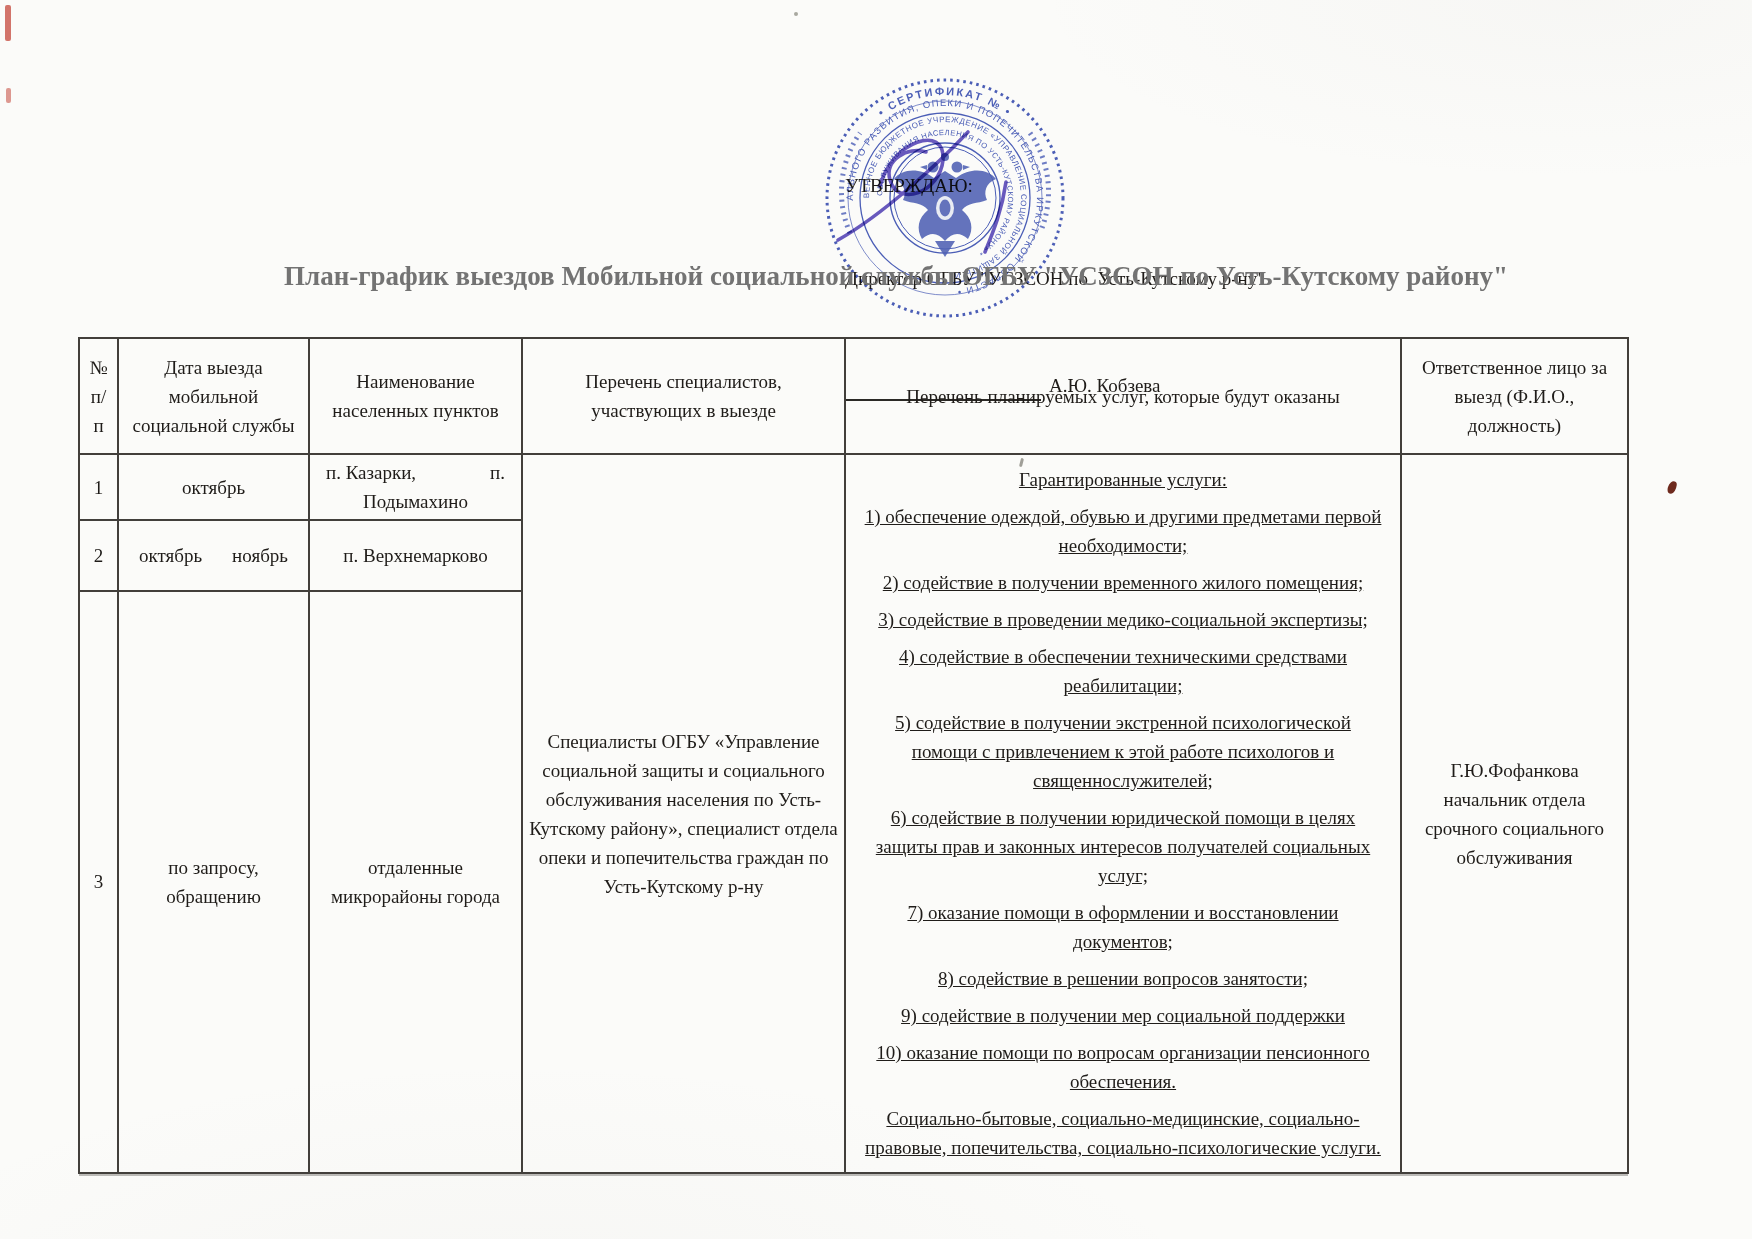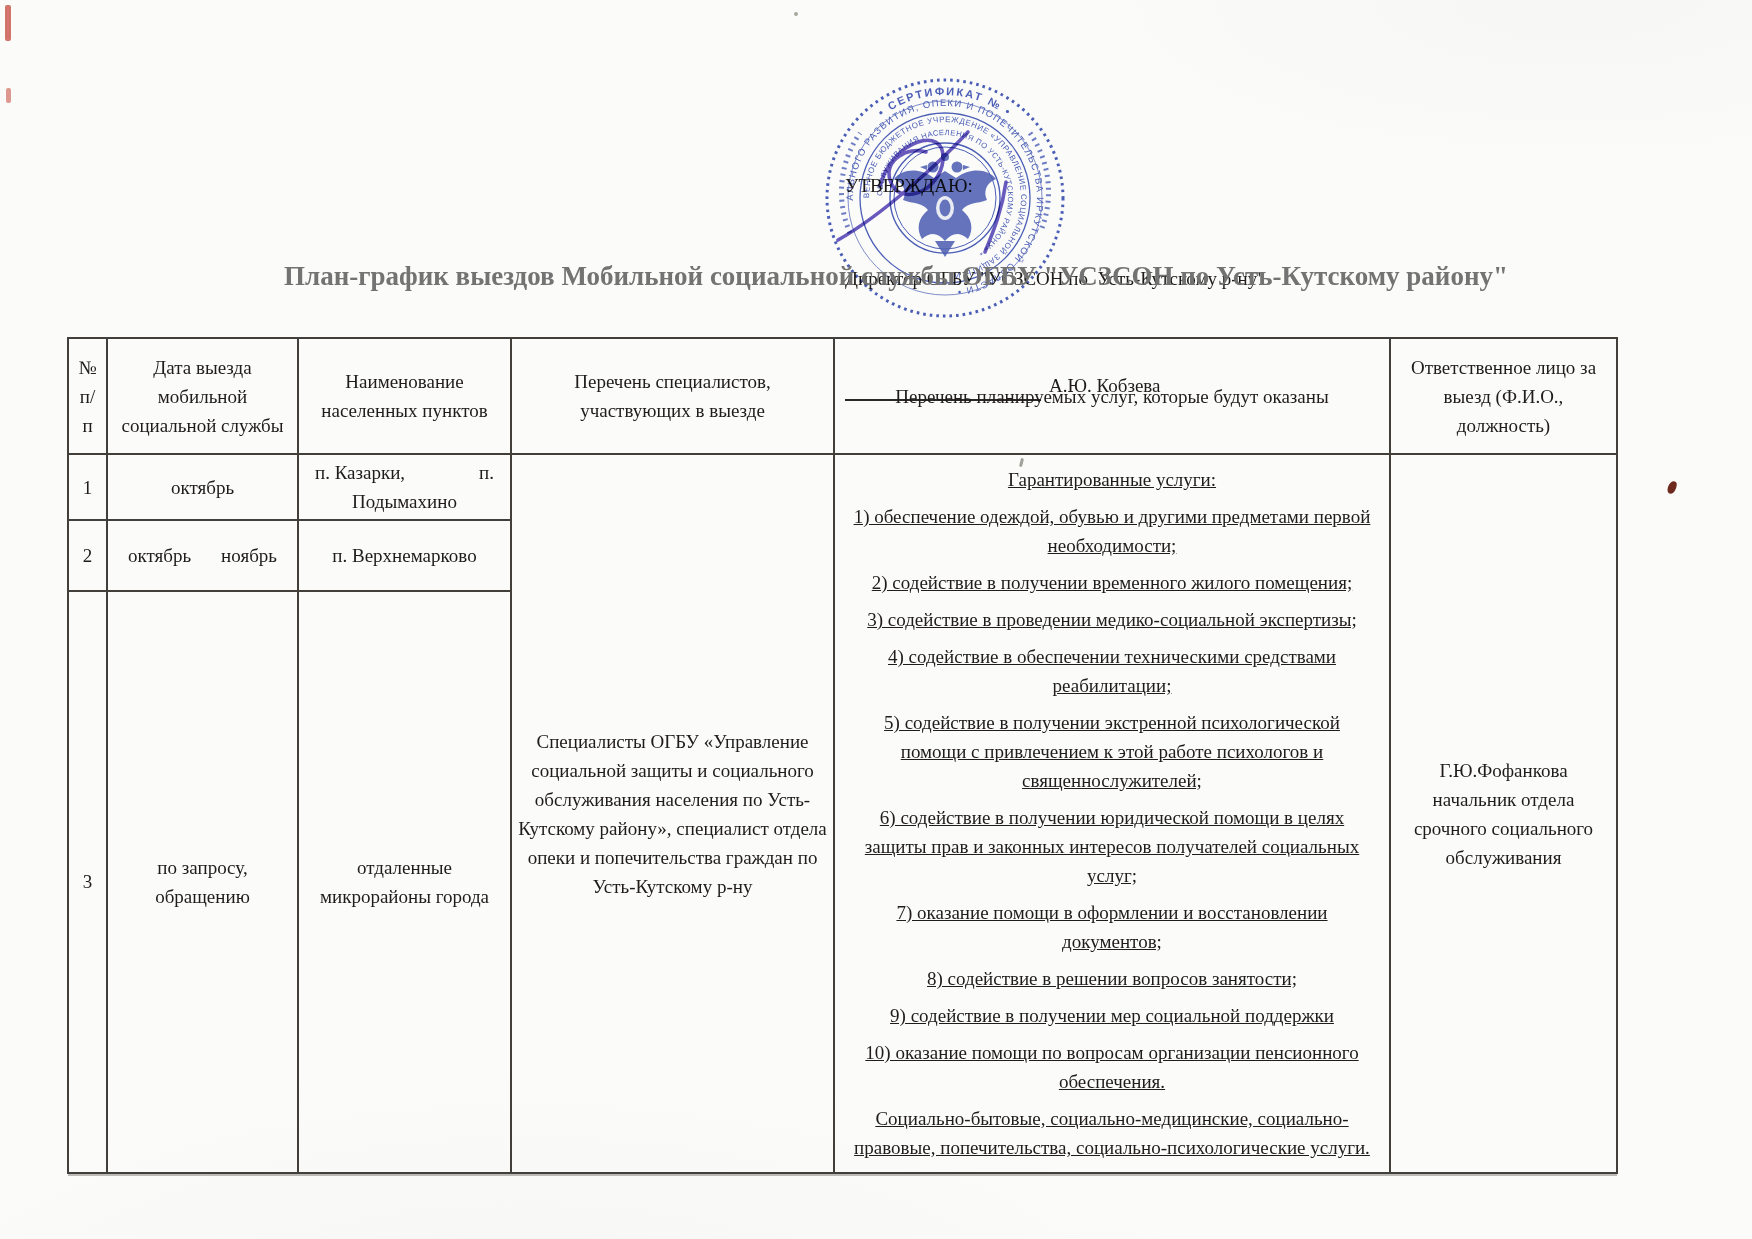--- a/index.html
+++ b/index.html
@@ -26,21 +26,21 @@
   .stamp-text{font-family:"Liberation Sans","DejaVu Sans",sans-serif;fill:#3c51b5;}
 
   .signature-wrap{position:absolute;left:822px;top:118px;width:260px;height:150px;mix-blend-mode:multiply;}
 
   
   .doc-title{position:absolute;left:40px;top:258px;width:1712px;text-align:center;
     font-weight:bold;font-size:27px;line-height:37px;color:#737373;}
 
   
   table.plan{
-    position:absolute;left:67px;top:337px;width:1549px;
+    position:absolute;left:78px;top:337px;width:1549px;
     border-collapse:collapse;table-layout:fixed;
     font-size:19px;line-height:29px;
     box-shadow:0 3px 0 -1px rgba(70,66,60,.35);
   }
   table.plan th,table.plan td{
     border:2px solid #423f3b;vertical-align:middle;text-align:center;
     padding:2px 6px;font-weight:normal;overflow:hidden;
   }
   tr.h-header{height:116px;}
   tr.h-r1{height:59px;}

